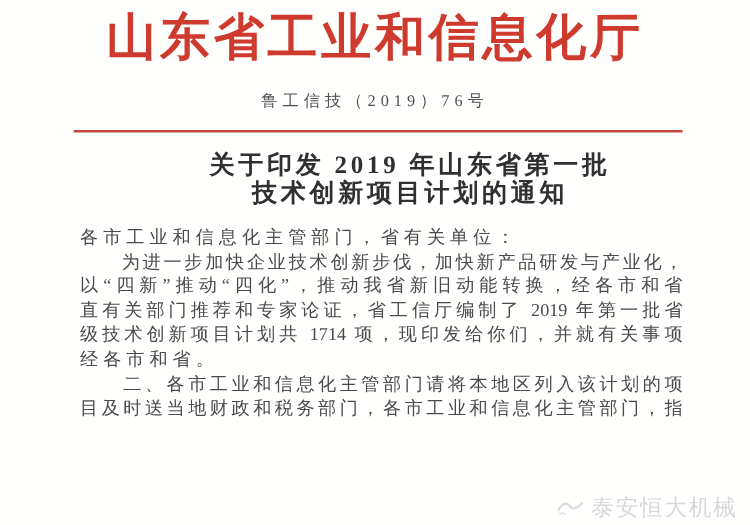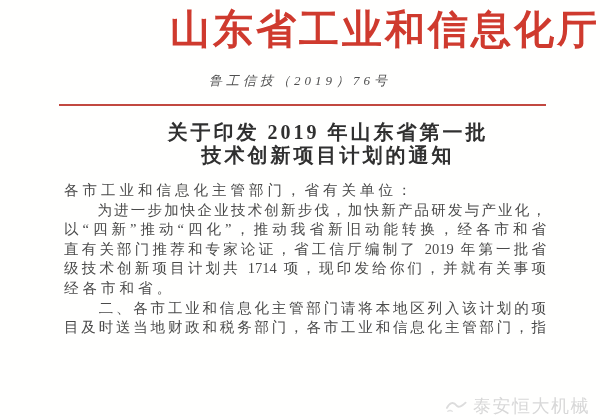--- a/index.html
+++ b/index.html
@@ -22,39 +22,38 @@
     height: 420px;
     background: var(--page-background);
     overflow: hidden;
     font-family: "Liberation Serif", "DejaVu Serif", serif;
   }
   .agency-name {
     position: absolute;
     top: 4px;
     left: 0;
     width: 600px;
-    text-align: right;
+    text-align: center;
     font-size: 40px;
     line-height: 52px;
     font-weight: bold;
     letter-spacing: 3px;
     color: var(--agency-red);
     white-space: nowrap;
   }
   .doc-number {
     position: absolute;
     top: 72px;
     left: 0;
     width: 600px;
     text-align: center;
     font-size: 13px;
     line-height: 18px;
     letter-spacing: 4px;
     color: var(--muted-ink);
-    font-style: italic;
   }
   .red-line {
     position: absolute;
     top: 104px;
     left: 59px;
     width: 487px;
     height: 2px;
     background: var(--divider-red);
   }
   .doc-title {

